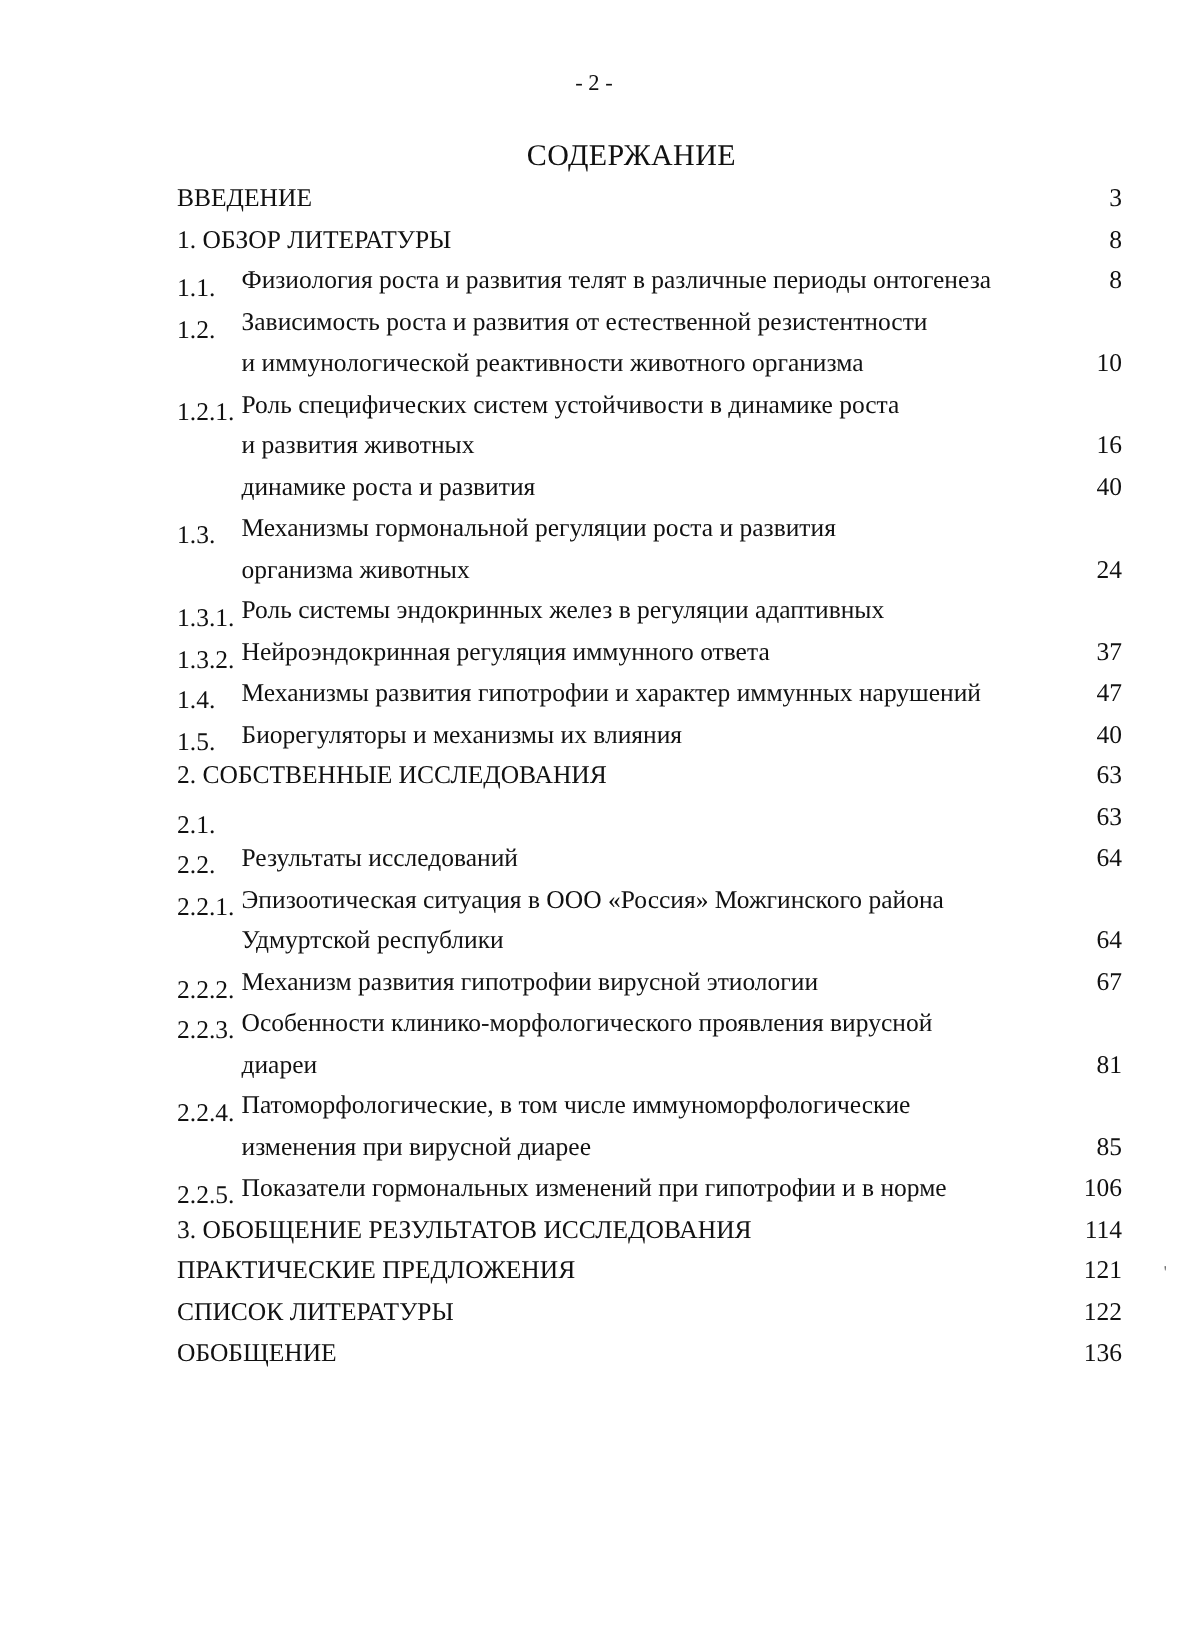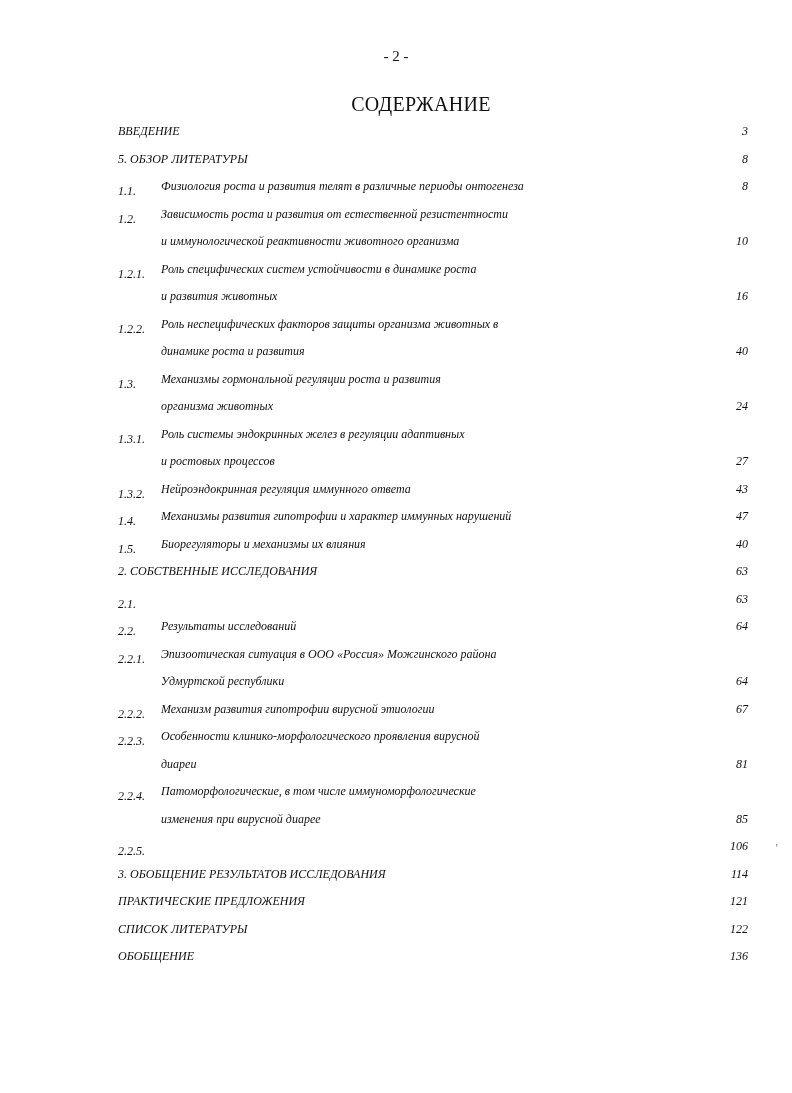--- a/index.html
+++ b/index.html
@@ -3,21 +3,21 @@
 <meta charset="utf-8">
 <style>
   html, body { margin: 0; padding: 0; background: #ffffff; }
   body { width: 792px; height: 1093px; position: relative; overflow: hidden;
          font-family: "Liberation Serif", "DejaVu Serif", serif; color: #111; }
   .page-num { position: absolute; top: 48px; left: 0; width: 792px; text-align: center;
               font-size: 15px; }
   .title { position: absolute; top: 93px; left: 0; width: 842px; text-align: center;
            font-size: 20px; letter-spacing: 0.3px; }
   .toc { position: absolute; top: 118px; left: 118px; width: 630px; }
-  .line { position: relative; height: 27.5px; line-height: 27.5px; font-size: 12px; white-space: nowrap; font-style: italic; }
+  .line { position: relative; height: 27.5px; line-height: 27.5px; font-size: 17px; white-space: nowrap; }
   .num { position: absolute; left: 0; top: 5px; }
   .text { position: absolute; top: 0; }
   .text.top { left: 0; }
   .text.sub { left: 43px; }
   .page { position: absolute; right: 0; top: 0; text-align: right; }
   .stray { position: absolute; left: 776px; top: 842px; font-size: 9px; color: #444; }
 </style>
 </head>
 <body>
 
@@ -25,21 +25,21 @@
 <div class="title">СОДЕРЖАНИЕ</div>
 
 <div class="toc">
   <div class="line">
       <span class="num"></span>
       <span class="text top">ВВЕДЕНИЕ</span>
       <span class="page">3</span>
     </div>
   <div class="line">
       <span class="num"></span>
-      <span class="text top">5.  ОБЗОР ЛИТЕРАТУРЫ</span>
+      <span class="text top">1.  ОБЗОР ЛИТЕРАТУРЫ</span>
       <span class="page">8</span>
     </div>
   <div class="line">
       <span class="num">1.1.</span>
       <span class="text sub">Физиология роста и развития телят в различные периоды онтогенеза</span>
       <span class="page">8</span>
     </div>
   <div class="line">
       <span class="num">1.2.</span>
       <span class="text sub">Зависимость роста и развития от естественной резистентности</span>
@@ -54,53 +54,43 @@
       <span class="num">1.2.1.</span>
       <span class="text sub">Роль специфических систем устойчивости в динамике роста</span>
       <span class="page"></span>
     </div>
   <div class="line">
       <span class="num"></span>
       <span class="text sub">и развития животных</span>
       <span class="page">16</span>
     </div>
   <div class="line">
-      <span class="num">1.2.2.</span>
-      <span class="text sub">Роль неспецифических факторов защиты организма животных в</span>
-      <span class="page"></span>
-    </div>
-  <div class="line">
       <span class="num"></span>
       <span class="text sub">динамике роста и развития</span>
       <span class="page">40</span>
     </div>
   <div class="line">
       <span class="num">1.3.</span>
       <span class="text sub">Механизмы гормональной регуляции роста и развития</span>
       <span class="page"></span>
     </div>
   <div class="line">
       <span class="num"></span>
       <span class="text sub">организма животных</span>
       <span class="page">24</span>
     </div>
   <div class="line">
       <span class="num">1.3.1.</span>
       <span class="text sub">Роль системы эндокринных желез в регуляции адаптивных</span>
       <span class="page"></span>
     </div>
   <div class="line">
-      <span class="num"></span>
-      <span class="text sub">и ростовых процессов</span>
-      <span class="page">27</span>
-    </div>
-  <div class="line">
       <span class="num">1.3.2.</span>
       <span class="text sub">Нейроэндокринная регуляция иммунного ответа</span>
-      <span class="page">43</span>
+      <span class="page">37</span>
     </div>
   <div class="line">
       <span class="num">1.4.</span>
       <span class="text sub">Механизмы развития гипотрофии и характер иммунных нарушений</span>
       <span class="page">47</span>
     </div>
   <div class="line">
       <span class="num">1.5.</span>
       <span class="text sub">Биорегуляторы и механизмы их влияния</span>
       <span class="page">40</span>
@@ -149,20 +139,21 @@
       <span class="text sub">Патоморфологические, в том числе иммуноморфологические</span>
       <span class="page"></span>
     </div>
   <div class="line">
       <span class="num"></span>
       <span class="text sub">изменения при вирусной диарее</span>
       <span class="page">85</span>
     </div>
   <div class="line">
       <span class="num">2.2.5.</span>
+      <span class="text sub">Показатели гормональных изменений при гипотрофии и в норме</span>
       <span class="page">106</span>
     </div>
   <div class="line">
       <span class="num"></span>
       <span class="text top">3.  ОБОБЩЕНИЕ РЕЗУЛЬТАТОВ ИССЛЕДОВАНИЯ</span>
       <span class="page">114</span>
     </div>
   <div class="line">
       <span class="num"></span>
       <span class="text top">ПРАКТИЧЕСКИЕ ПРЕДЛОЖЕНИЯ</span>

